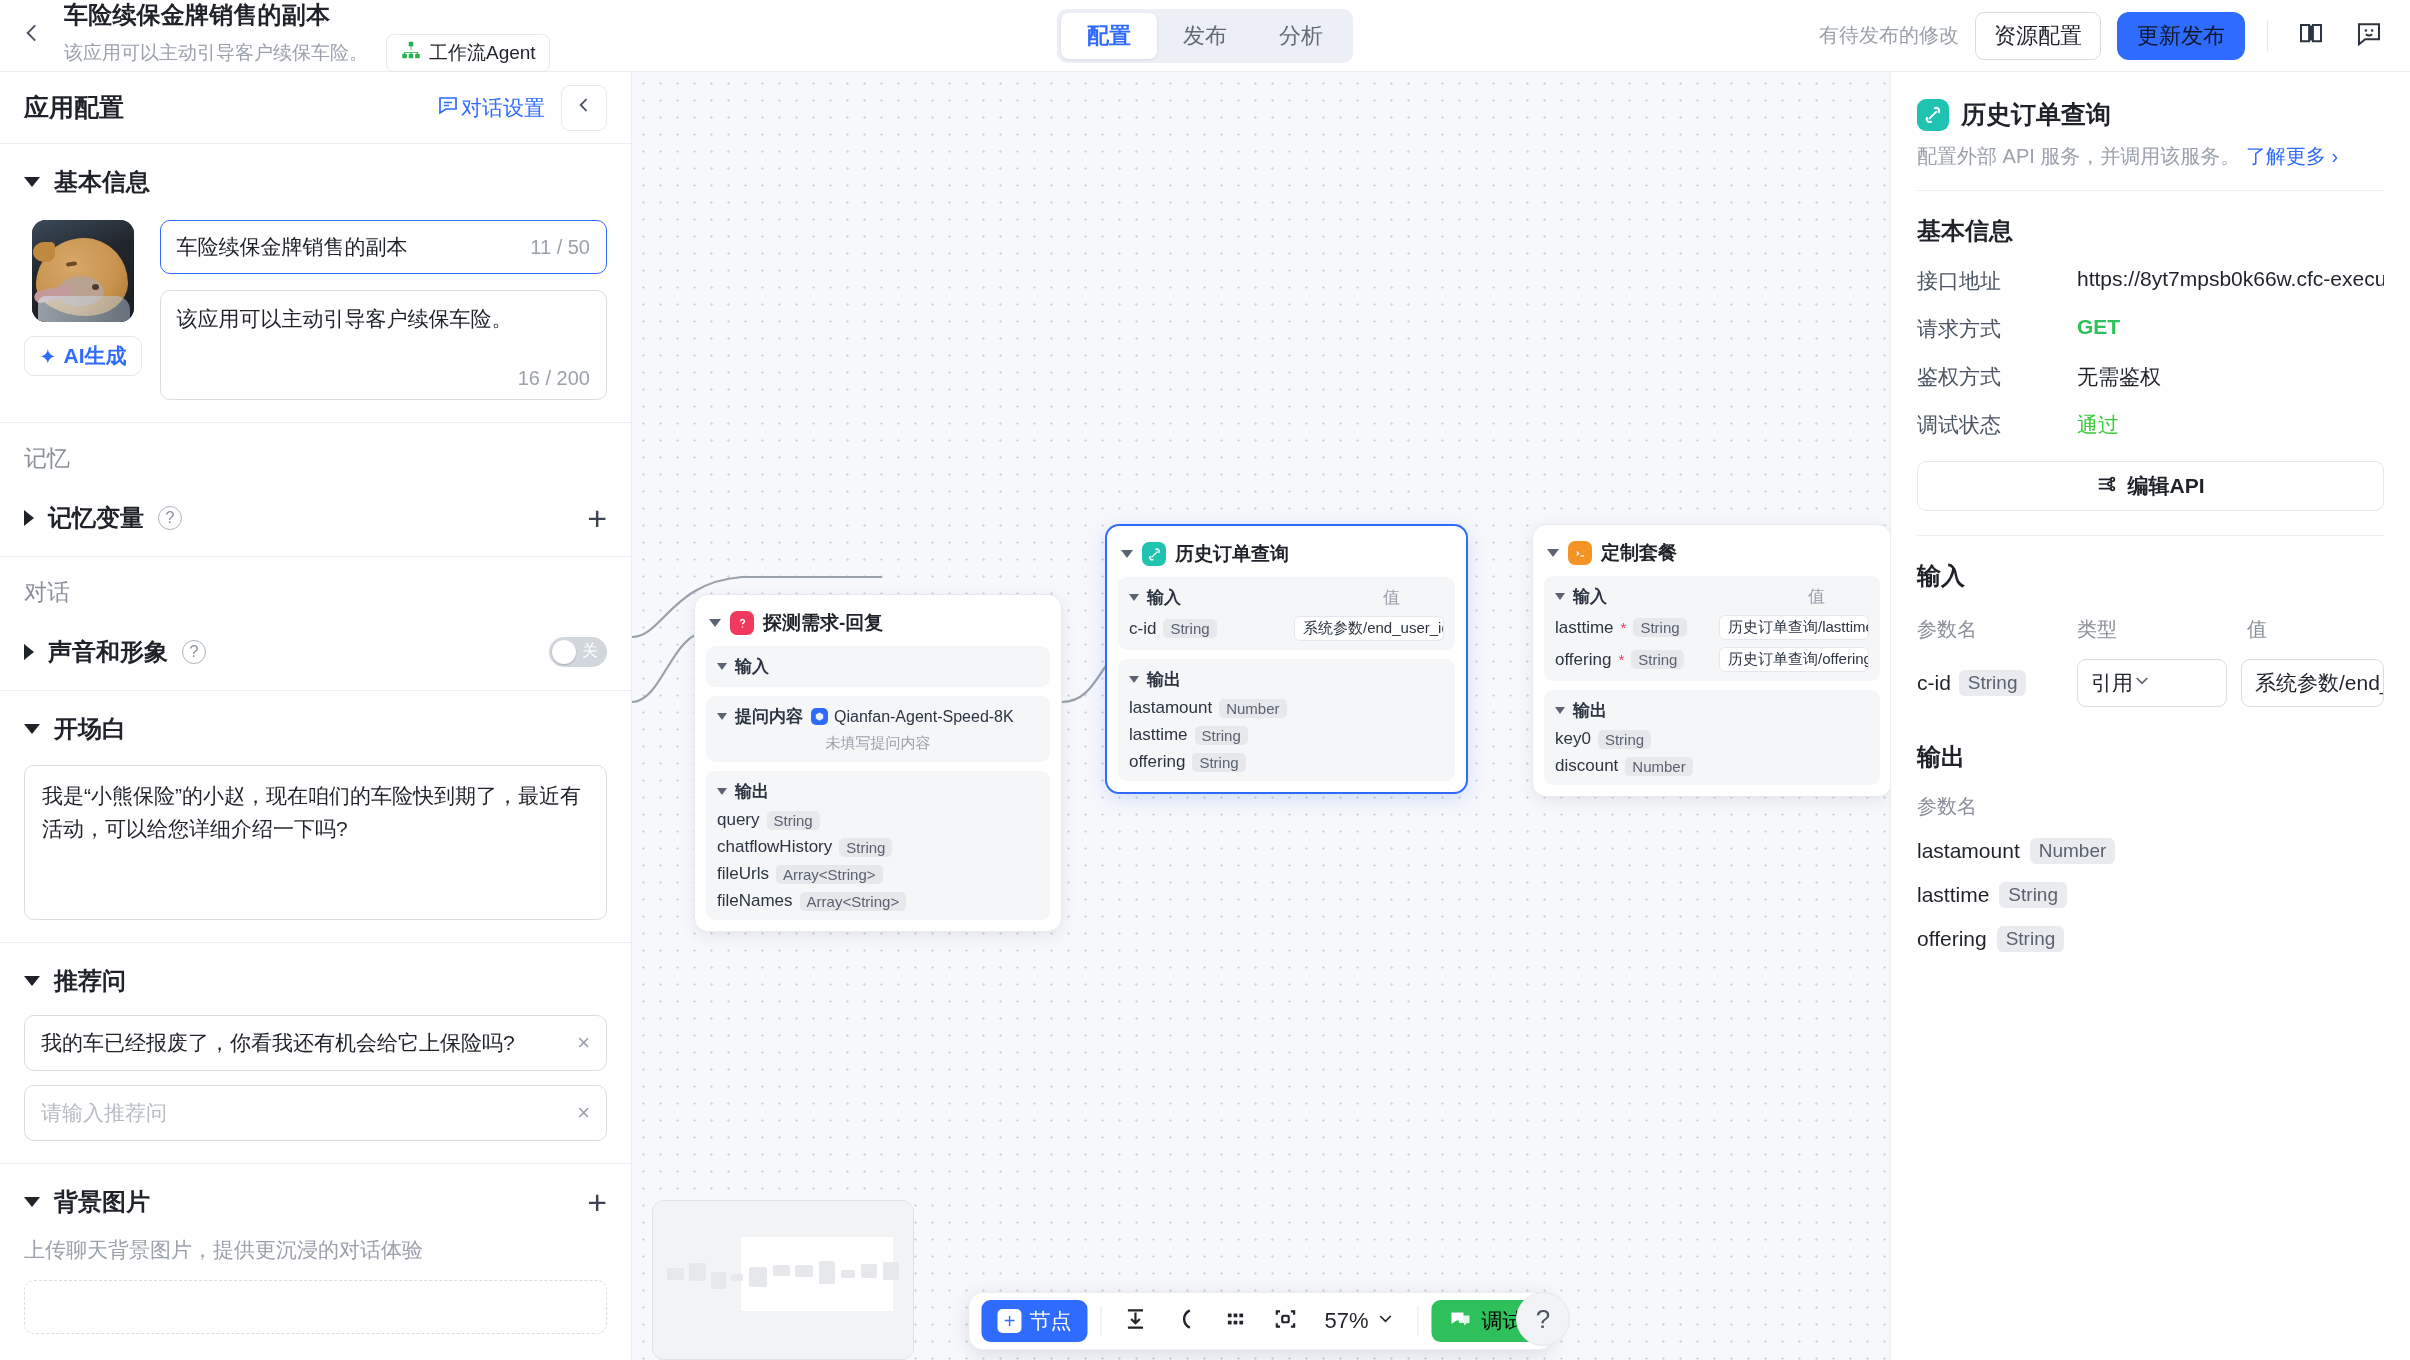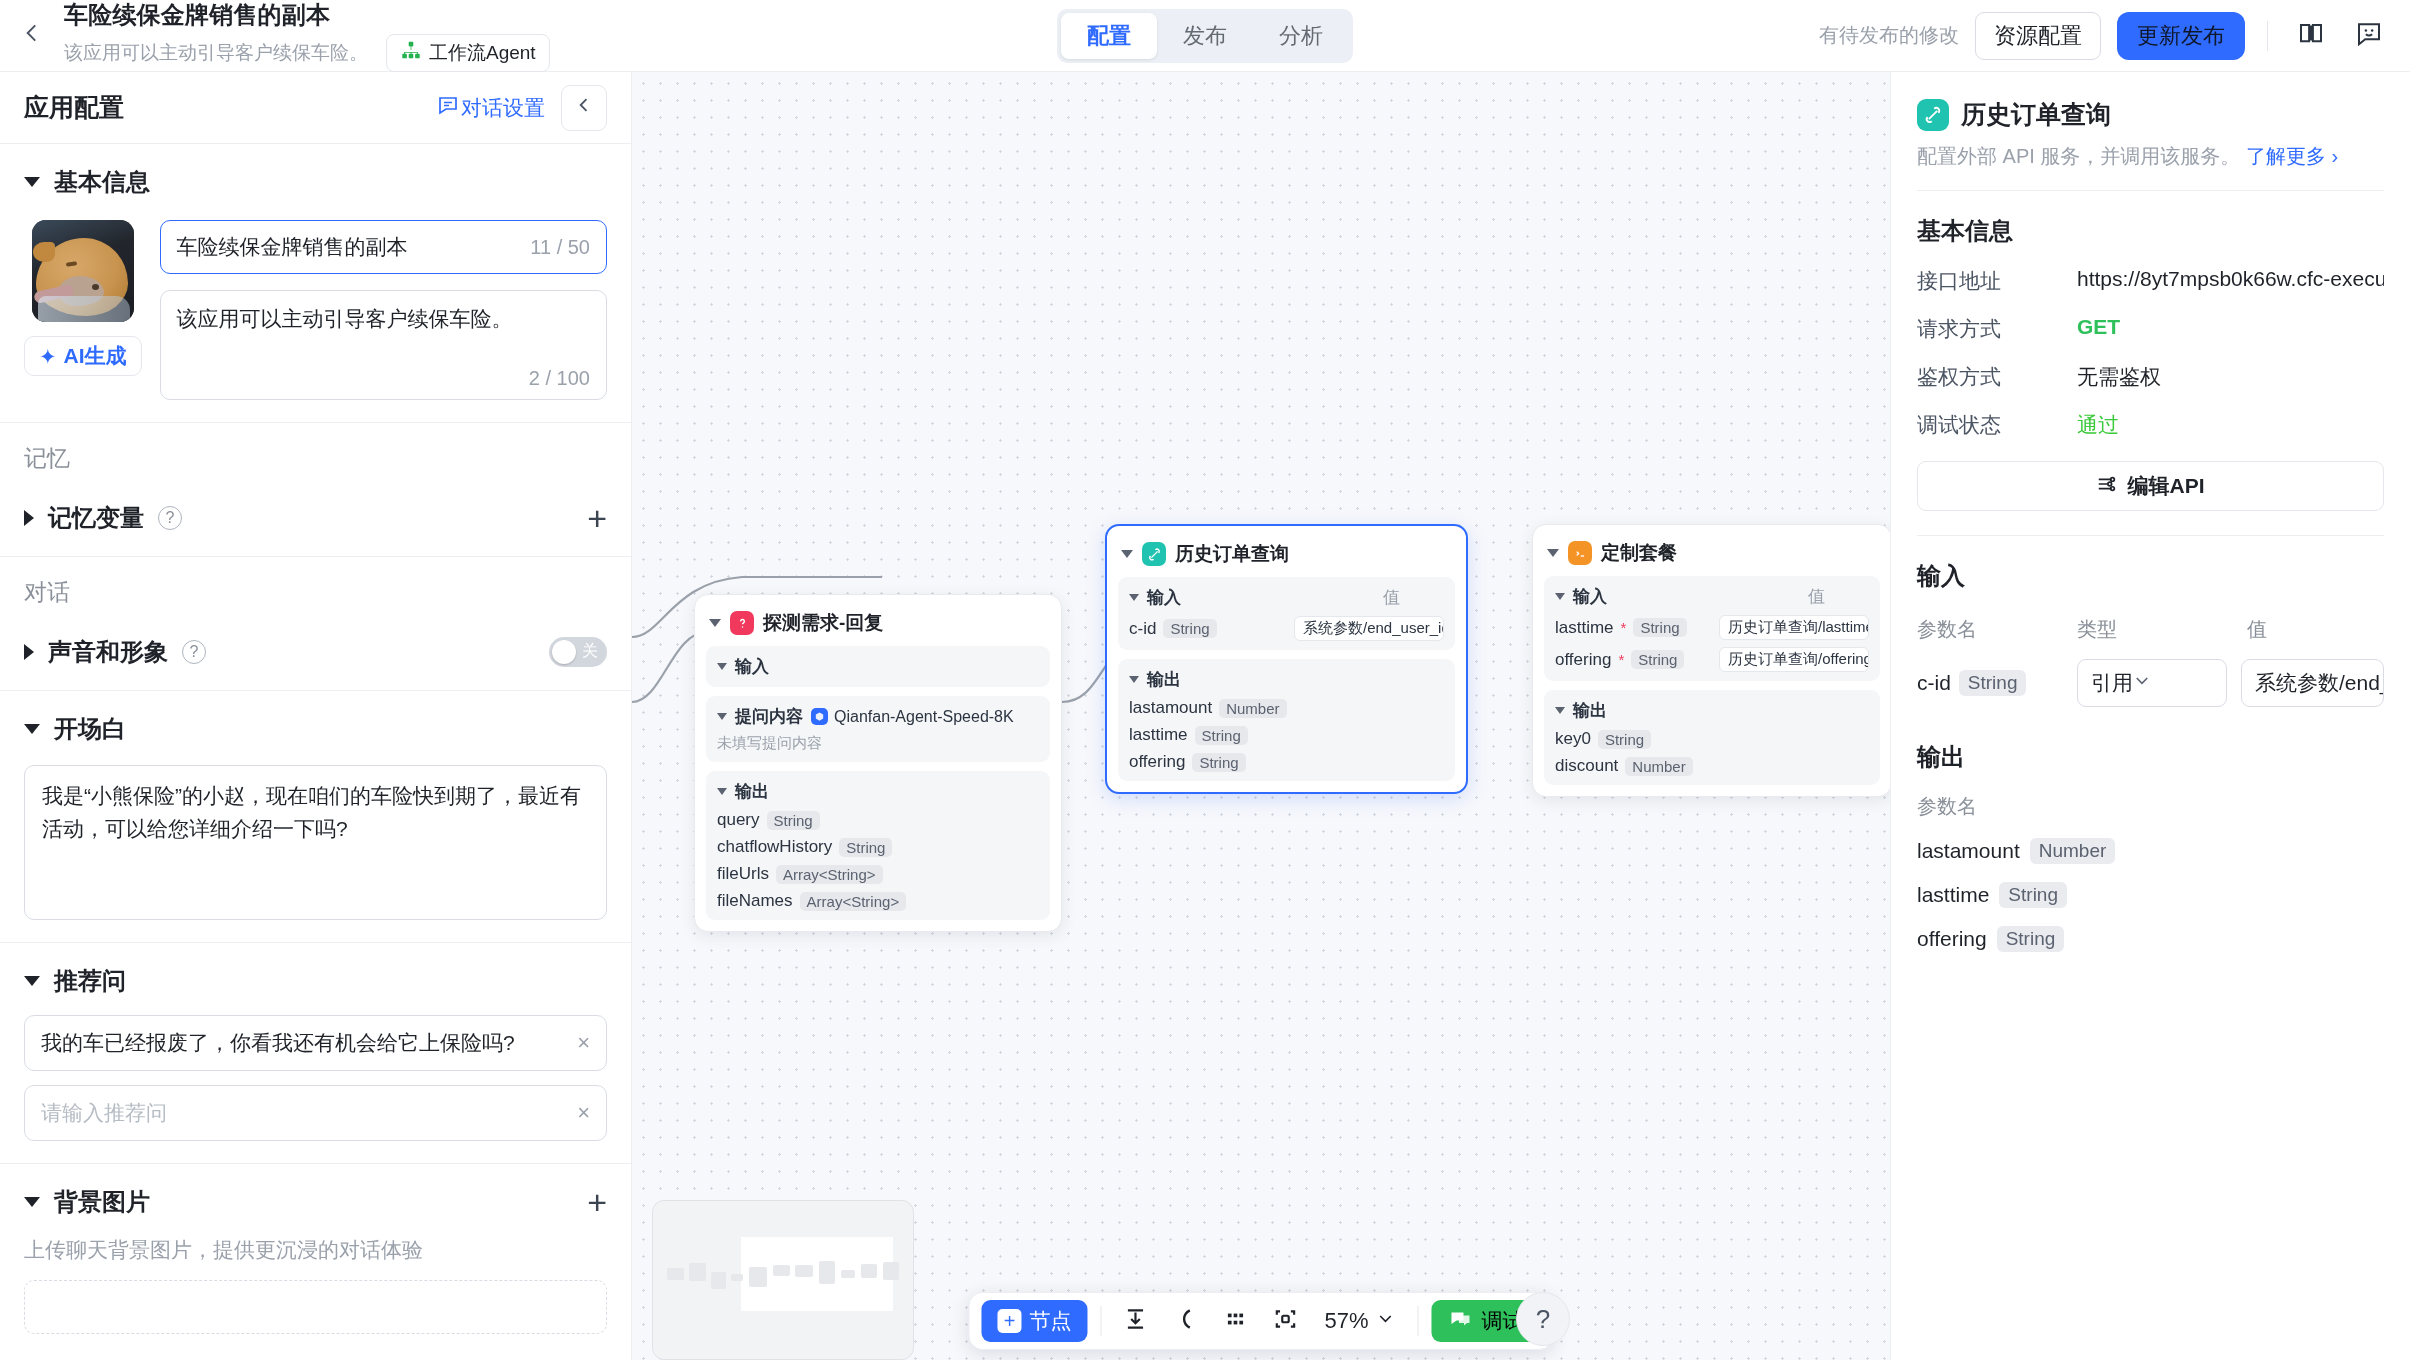--- a/index.html
+++ b/index.html
@@ -164,21 +164,21 @@
   .pname { color:#2b3440; }
   .req { color:#f0395c; font-size:15px; }
   .tag { background:#e6e8ec; color:#5b6270; border-radius:5px; padding:1px 7px; font-size:15px; }
   .pval { margin-left:auto; background:#fff; border:1px solid #e4e7eb; border-radius:6px;
           padding:2px 8px; font-size:15px; color:#2b3440; white-space:nowrap;
           overflow:hidden; text-overflow:clip; max-width:150px; }
   .mini-model { display:inline-flex; gap:6px; font-size:16px; color:#2b3440; }
   .mini-model .mi { width:17px;height:17px;border-radius:5px;background:#2f6bff;
                     display:inline-flex;align-items:center;justify-content:center; }
   .mini-model .mi svg{width:11px;height:11px;}
-  .muted-sm { font-size:15px; color:#9aa1ab; margin-top:6px; }
+  .muted-sm { font-size:15px; color:#9aa1ab; margin-top:6px;text-align:center; }
 
   .edge-svg { position:absolute; inset:0; width:100%; height:100%; pointer-events:none; }
 
   .minimap { position:absolute; left:20px; bottom:0; width:262px; height:160px;
      background:#f2f3f5; border:1px solid #dfe2e7; border-radius:12px; overflow:hidden; }
   .mm-view { position:absolute; left:88px; top:36px; width:152px; height:74px; background:#fff; }
   .mm-n { position:absolute; background:#e6e8ec; border-radius:2px; }
 
   .bottombar { position:absolute; left:50%; bottom:10px; transform:translateX(-50%);
      height:58px; display:flex; align-items:center; gap:8px; background:#fff; border-radius:14px;
@@ -352,21 +352,21 @@
                 <span class="txt">AI生成</span>
               </div>
             </div>
             <div class="fields-col">
               <div class="inp focused">
                 <span class="val">车险续保金牌销售的副本</span>
                 <span class="count">11 / 50</span>
               </div>
               <div class="ta">
                 <div class="val">该应用可以主动引导客户续保车险。</div>
-                <div class="count">2 / 100</div>
+                <div class="count">16 / 200</div>
               </div>
             </div>
           </div>
         </div>
 
         <div class="group-label">记忆</div>
         <div class="sec">
           <div class="sec-head">
             <span class="caret right"></span>
             <span class="sec-label">记忆变量</span>

